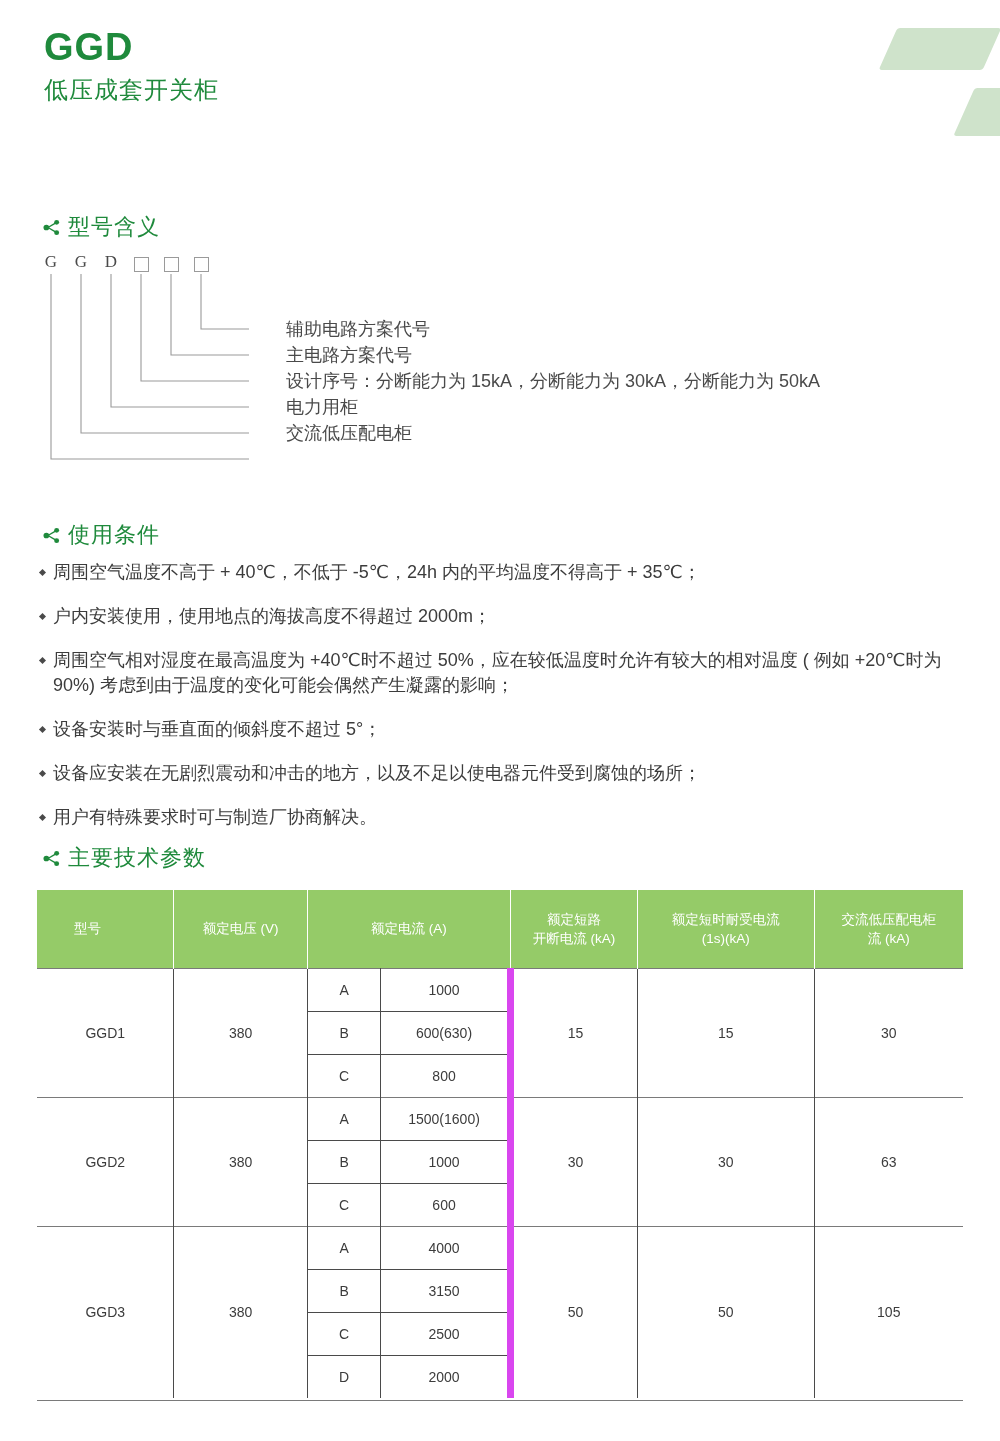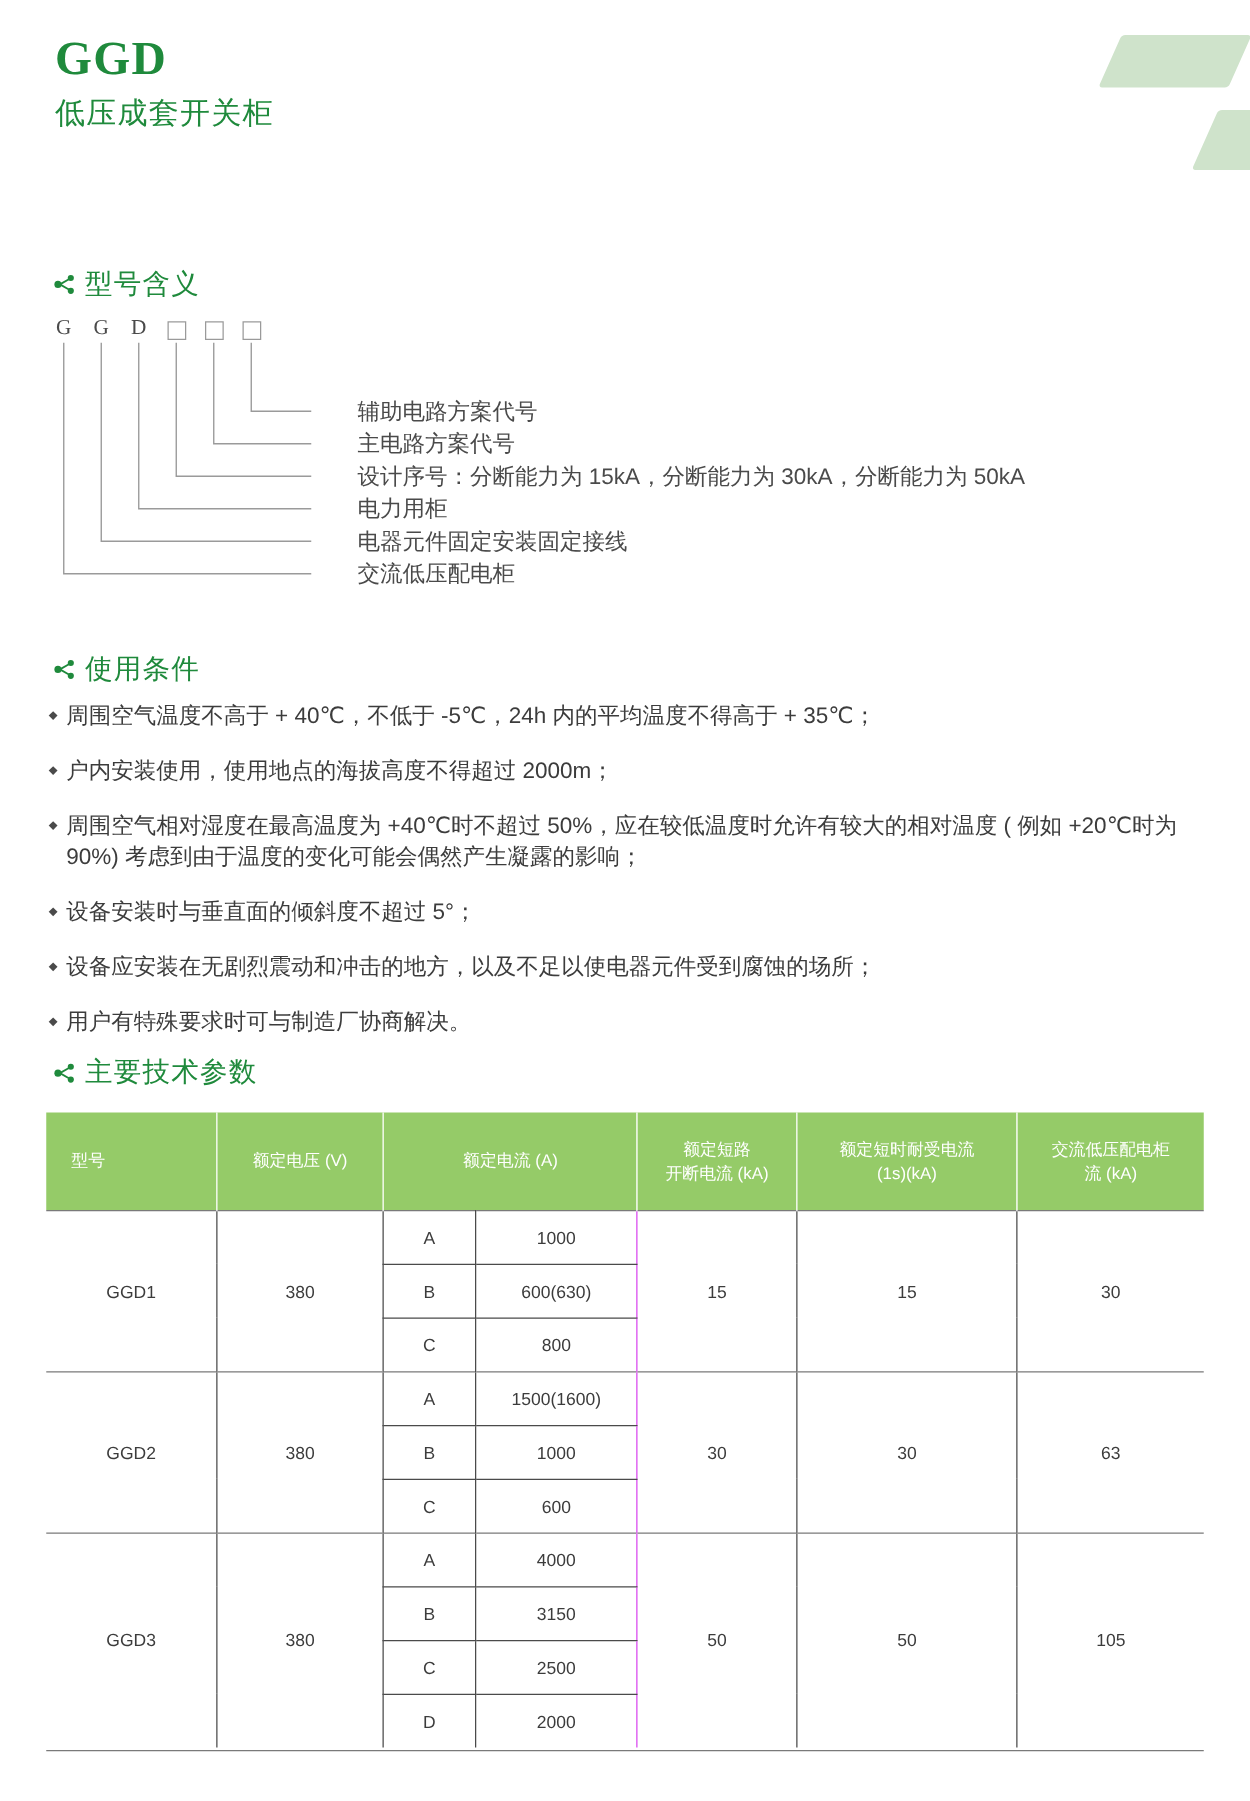--- a/index.html
+++ b/index.html
@@ -40,21 +40,21 @@
   }
 
   
   .page-head { position: absolute; left: 44px; top: 28px; }
   .brand-title {
     font-size: 38px;
     font-weight: bold;
     color: #1f8a3c;
     letter-spacing: 1px;
     line-height: 1.05;
-    font-family: Liberation Serif, serif;
+    font-family: Liberation Sans, sans-serif;
   }
   .brand-sub {
     font-size: 24px;
     color: #1f8a3c;
     margin-top: 6px;
     letter-spacing: 1px;
   }
 
   
   .section-head {
@@ -146,33 +146,33 @@
     background: #95cb68;
     color: #ffffff;
     font-weight: normal;
     font-size: 13.5px;
     line-height: 19px;
     height: 78px;
     border-right: 1.5px solid #ffffff;
     padding: 4px 6px;
   }
   .spec-table th:last-child { border-right: none; }
-  .spec-table th.th-left { text-align: left; padding-left: 20px; }
+  .spec-table th.th-left { text-align: left; padding-left: 37px; }
   .spec-table td {
     text-align: center;
     color: #3c3c3c;
     font-size: 14px;
     border-right: 1px solid #4a4a4a;
     height: 43px;
   }
   .spec-table td:last-child { border-right: none; }
   .spec-table td.c-model { width: 142px; }
   .spec-table td.c-volt  { width: 140px; }
   .spec-table td.c-ltr   { width: 77px; }
-  .spec-table td.c-cur   { width: 133px; border-right: 1px solid #d946ef; }
+  .spec-table td.c-cur   { width: 133px; border-right: 7px solid #d946ef; }
   .spec-table td.c-brk   { width: 133px; }
   .spec-table td.c-sht   { width: 185px; }
   .spec-table td.c-pk    { width: 156px; }
   .sub-div { border-bottom: 1px solid #4a4a4a; }
   .grp-div > td { border-top: 1.5px solid #7a7a7a; }
   .tbl-top-rule > td { border-top: 1.5px solid #7a7a7a; }
   .tbl-bottom { border-top: 1.5px solid #7a7a7a; }
 </style>
 </head>
 <body>
@@ -223,21 +223,20 @@
 
       <path d="M15,0 L15,185 L213,185"></path>
     </g>
   </svg>
 
   <div class="labels">
     <div class="label-line">辅助电路方案代号</div>
     <div class="label-line">主电路方案代号</div>
     <div class="label-line">设计序号：分断能力为 15kA，分断能力为 30kA，分断能力为 50kA</div>
     <div class="label-line">电力用柜</div>
-    <div class="label-line">电器元件固定安装固定接线</div>
     <div class="label-line">交流低压配电柜</div>
   </div>
 </div>
 
 <div class="section-head" style="left:42px; top:520px;">
   <svg class="share-icon" viewBox="0 0 24 24">
     <line x1="7.5" y1="12" x2="17" y2="6.5" stroke="#1f8a3c" stroke-width="1.8"></line>
     <line x1="7.5" y1="12" x2="17" y2="17.5" stroke="#1f8a3c" stroke-width="1.8"></line>
     <circle cx="5.5" cy="12" r="3.6" fill="#1f8a3c"></circle>
     <circle cx="18.5" cy="5.5" r="3.1" fill="#1f8a3c"></circle>

